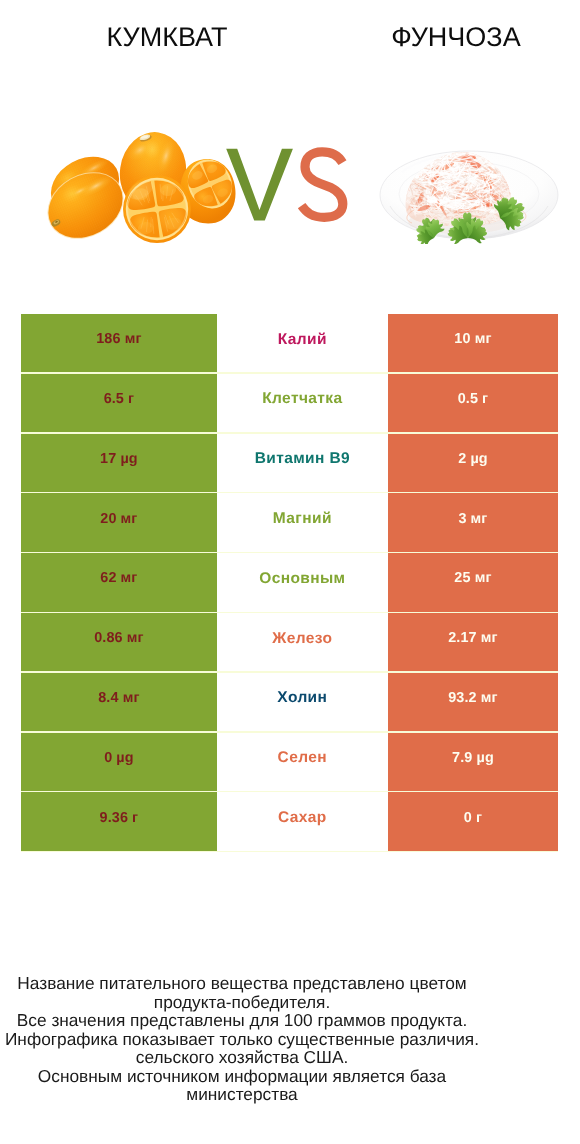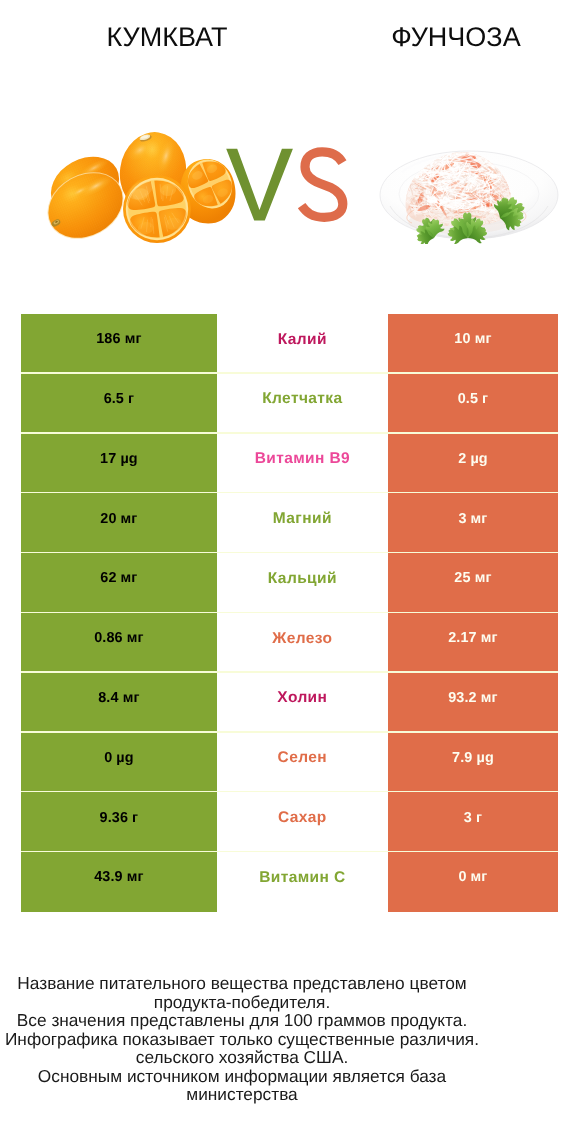--- a/index.html
+++ b/index.html
@@ -11,21 +11,21 @@
   .kqwrap{position:absolute;left:44px;top:130px;width:192px;height:116px;}
   .fzwrap{position:absolute;left:376px;top:148px;width:186px;height:96px;}
   .kqwrap svg,.fzwrap svg{display:block;width:100%;height:100%;}
   .vs{position:absolute;left:224px;top:144px;width:128px;height:86px;}
   .vs svg{display:block;width:128px;height:86px;}
   .table{position:absolute;left:21px;top:314px;width:537px;}
   .row{display:flex;height:59.8px;position:relative;}
   .cell{display:flex;align-items:center;justify-content:center;font-weight:700;line-height:1;padding-bottom:9px;box-sizing:border-box;}
   .c-left,.c-right{font-size:14.4px;letter-spacing:0.1px;}
   .c-mid{font-size:15.5px;letter-spacing:0.4px;}
-  .c-left{width:206px;background:#82a633;color:#000000;}
+  .c-left{width:206px;background:#82a633;color:#7f1d1d;}
   .c-mid{width:180px;background:#ffffff;}
   .c-right{width:179px;background:#e06d49;color:#fdfdf0;}
   .sep{position:absolute;left:0;top:58.4px;width:537px;height:1.4px;background:#f8fcd8;z-index:2;}
   .footer{position:absolute;left:0;top:974px;width:484px;text-align:center;font-size:17.3px;line-height:18.5px;color:#1a1a1a;font-weight:400;}
 </style>
 </head>
 <body>
 
 <div class="page">
   <div class="title" id="t1">КУМКВАТ</div>
@@ -2326,64 +2326,59 @@
         <div class="sep"></div>
       </div>
       <div class="row">
         <div class="cell c-left">6.5 г</div>
         <div class="cell c-mid" style="color: rgb(130, 166, 51);">Клетчатка</div>
         <div class="cell c-right">0.5 г</div>
         <div class="sep"></div>
       </div>
       <div class="row">
         <div class="cell c-left">17 µg</div>
-        <div class="cell c-mid" style="color: #ec4899;">Витамин B9</div>
+        <div class="cell c-mid" style="color: #0f766e;">Витамин B9</div>
         <div class="cell c-right">2 µg</div>
         <div class="sep"></div>
       </div>
       <div class="row">
         <div class="cell c-left">20 мг</div>
         <div class="cell c-mid" style="color: rgb(130, 166, 51);">Магний</div>
         <div class="cell c-right">3 мг</div>
         <div class="sep"></div>
       </div>
       <div class="row">
         <div class="cell c-left">62 мг</div>
-        <div class="cell c-mid" style="color: rgb(130, 166, 51);">Кальций</div>
+        <div class="cell c-mid" style="color: rgb(130, 166, 51);">Основным</div>
         <div class="cell c-right">25 мг</div>
         <div class="sep"></div>
       </div>
       <div class="row">
         <div class="cell c-left">0.86 мг</div>
         <div class="cell c-mid" style="color: rgb(224, 109, 73);">Железо</div>
         <div class="cell c-right">2.17 мг</div>
         <div class="sep"></div>
       </div>
       <div class="row">
         <div class="cell c-left">8.4 мг</div>
-        <div class="cell c-mid" style="color: #be185d;">Холин</div>
+        <div class="cell c-mid" style="color: #0c4a6e;">Холин</div>
         <div class="cell c-right">93.2 мг</div>
         <div class="sep"></div>
       </div>
       <div class="row">
         <div class="cell c-left">0 µg</div>
         <div class="cell c-mid" style="color: rgb(224, 109, 73);">Селен</div>
         <div class="cell c-right">7.9 µg</div>
         <div class="sep"></div>
       </div>
       <div class="row">
         <div class="cell c-left">9.36 г</div>
         <div class="cell c-mid" style="color: rgb(224, 109, 73);">Сахар</div>
-        <div class="cell c-right">3 г</div>
+        <div class="cell c-right">0 г</div>
         <div class="sep"></div>
-      </div>
-      <div class="row">
-        <div class="cell c-left">43.9 мг</div>
-        <div class="cell c-mid" style="color: rgb(130, 166, 51);">Витамин C</div>
-        <div class="cell c-right">0 мг</div>
       </div>
     </div>
   <div class="footer" id="footer">
       <div>Название питательного вещества представлено цветом</div>
       <div>продукта-победителя.</div>
       <div>Все значения представлены для 100 граммов продукта.</div>
       <div>Инфографика показывает только существенные различия.</div>
       <div>сельского хозяйства США.</div>
       <div>Основным источником информации является база министерства</div>
     </div>

